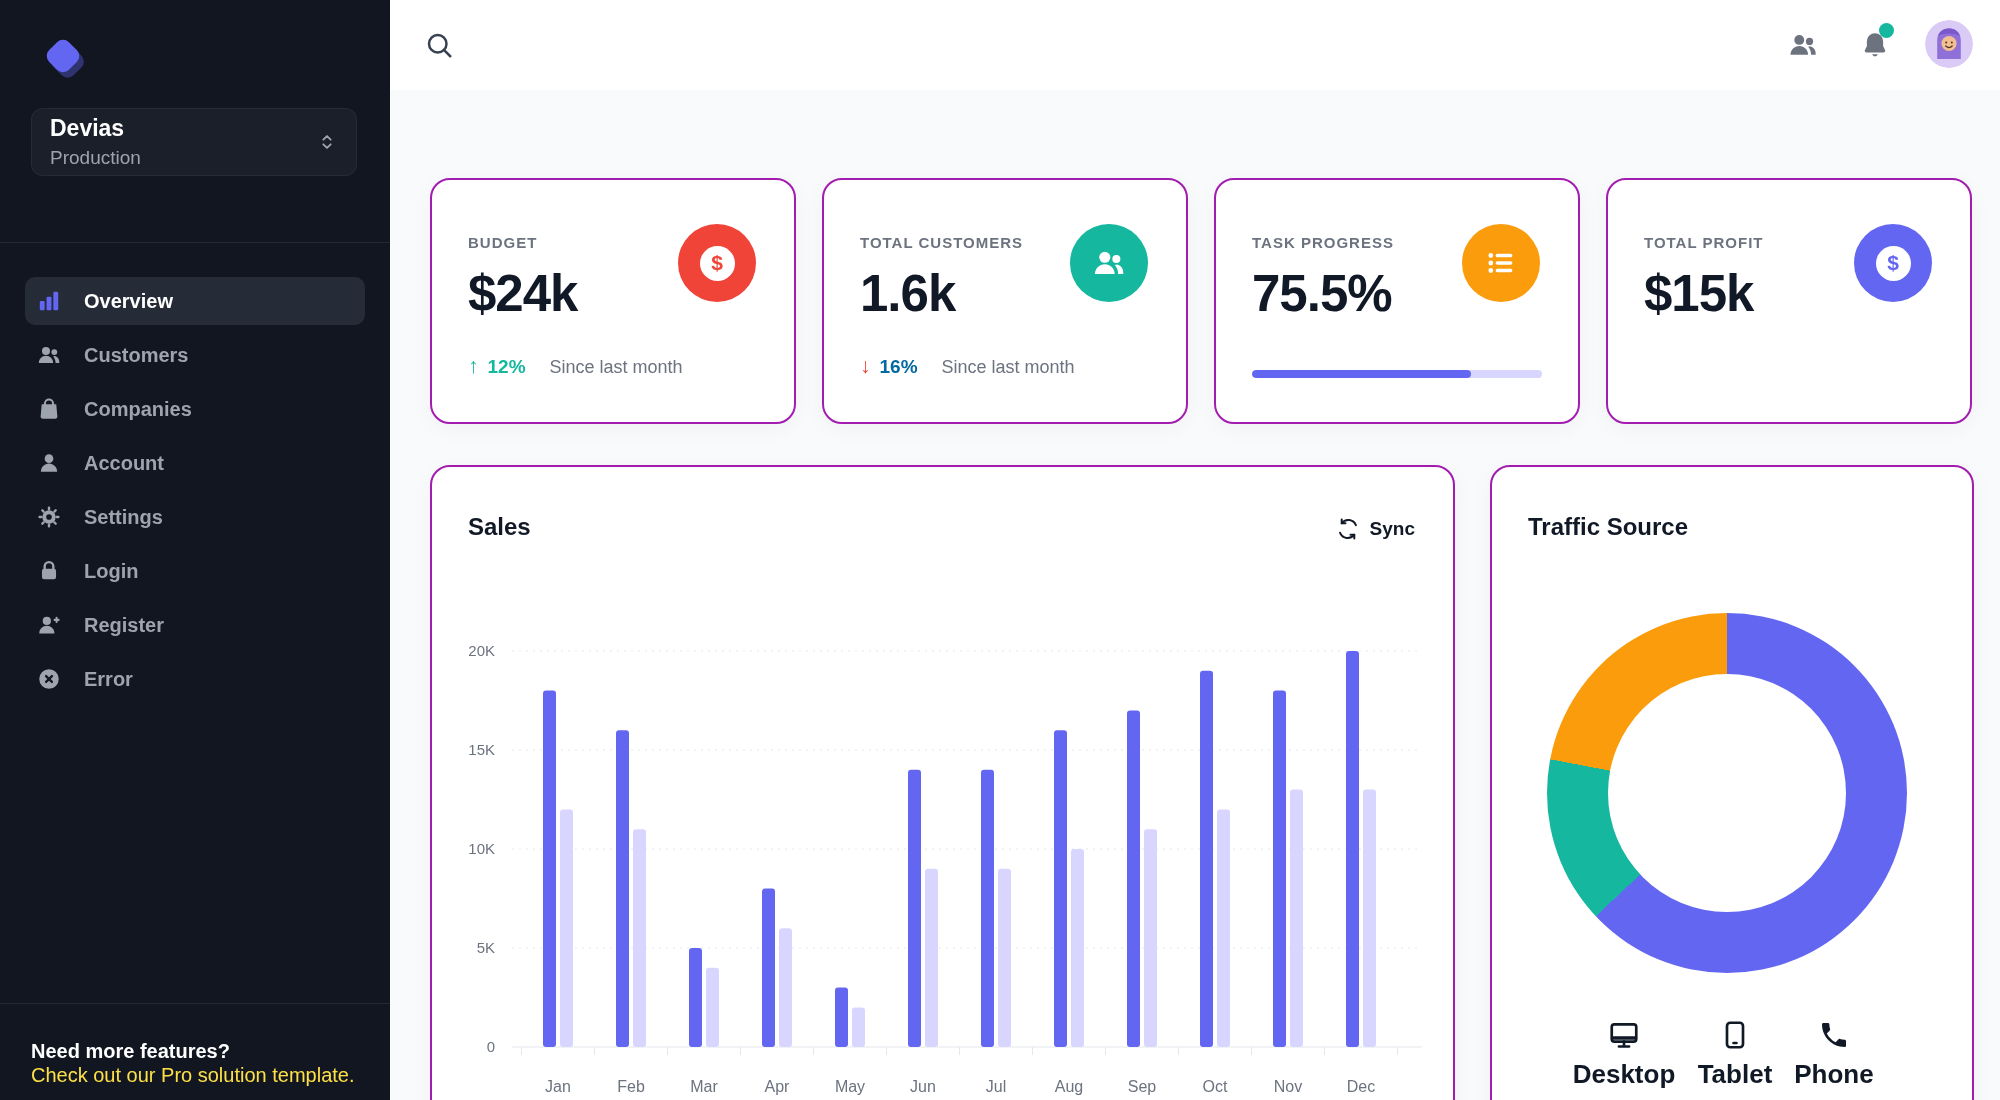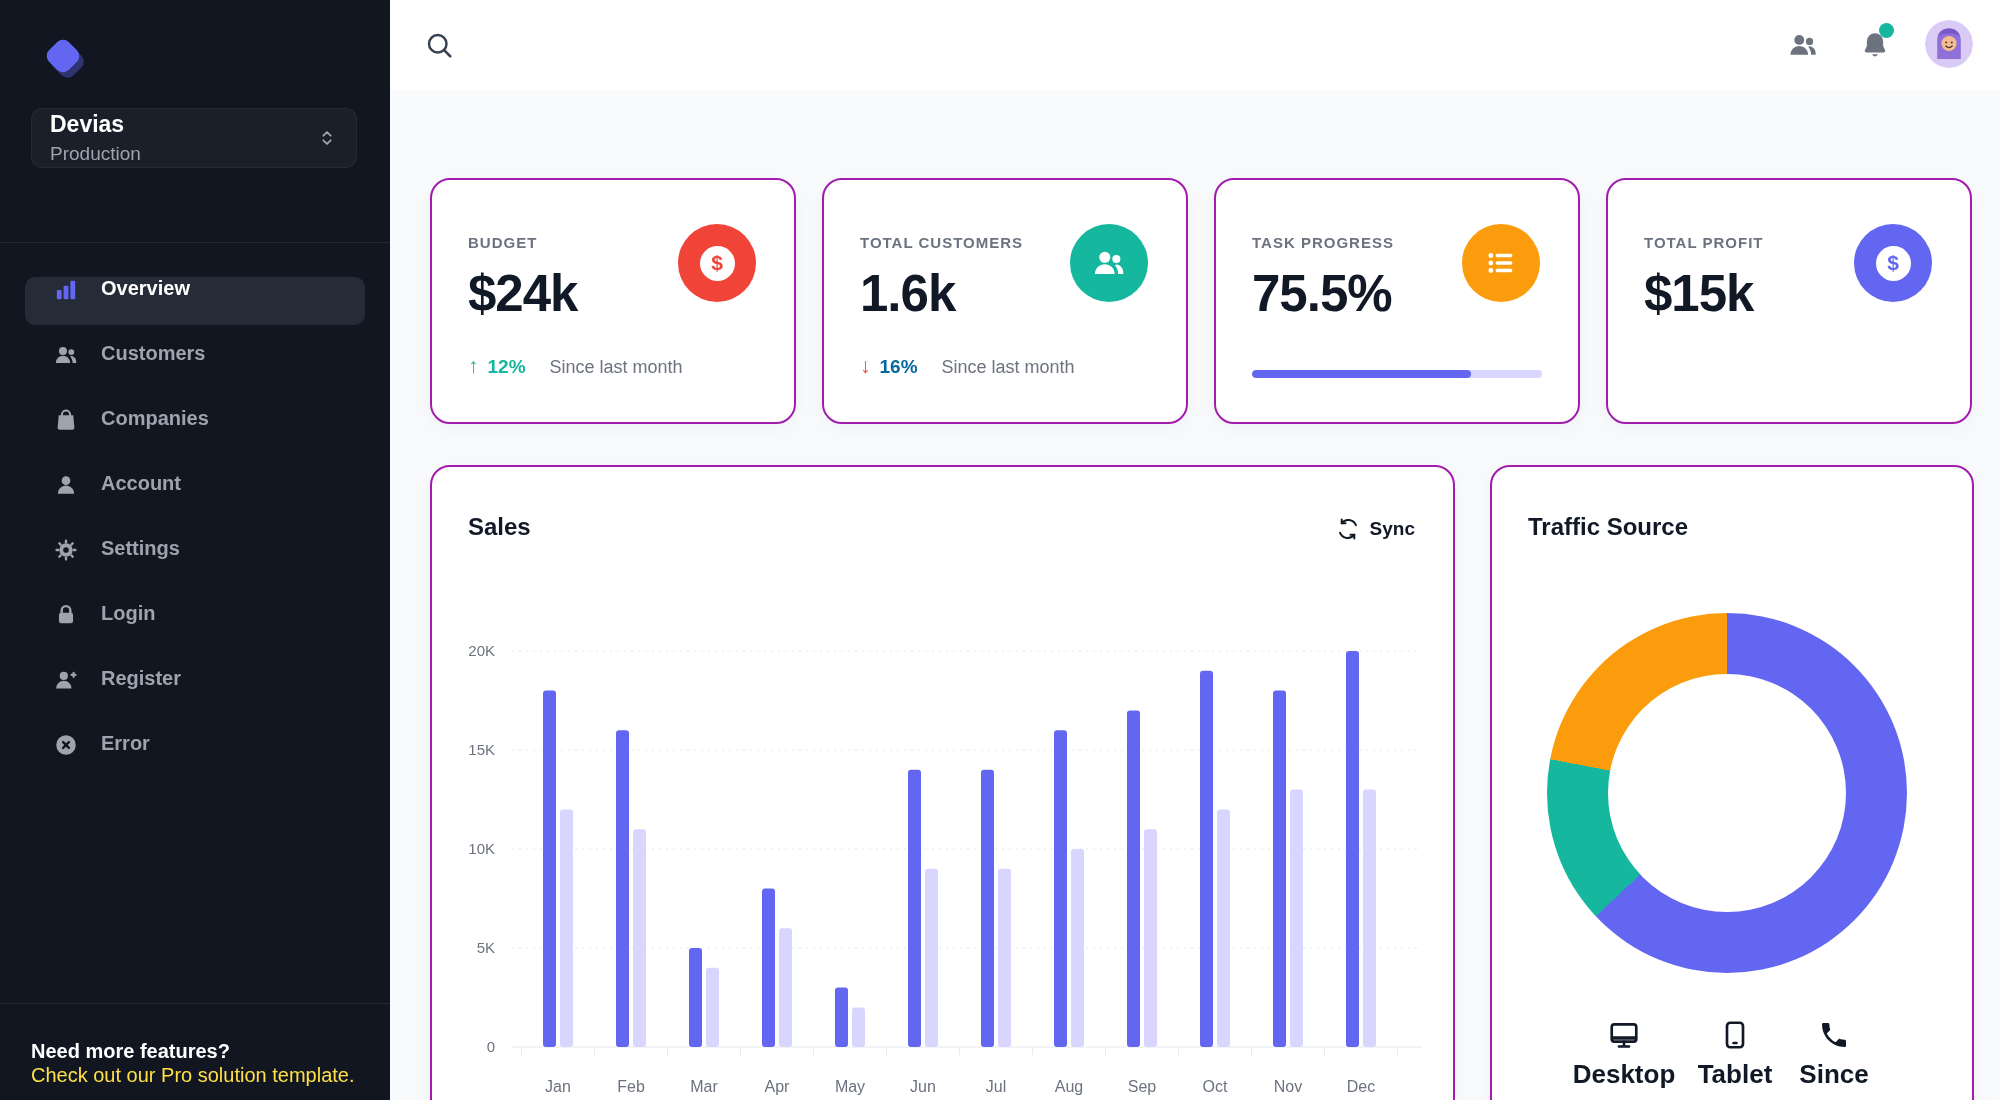--- a/index.html
+++ b/index.html
@@ -1,32 +1,32 @@
 <!DOCTYPE html>
 <html><head>
 <meta charset="utf-8">
 <style>
   html,body{margin:0;padding:0;background:#fff;font-family:"Liberation Sans",sans-serif;}
   #app{position:relative;width:2000px;height:1100px;overflow:hidden;background:#F9FAFB;}
 
   
   .sidebar{position:absolute;left:0;top:0;width:390px;height:1100px;background:#121621;color:#fff;}
   .logo{position:absolute;left:37px;top:30px;}
-  .workspace{position:absolute;left:31px;top:108px;width:326px;height:60px;background:rgba(255,255,255,.04);
+  .workspace{position:absolute;left:31px;top:108px;width:326px;height:68px;background:rgba(255,255,255,.04);
     border:1px solid rgba(255,255,255,.06);border-radius:12px;box-sizing:border-box;display:flex;align-items:center;
     padding:0 18px;cursor:pointer;}
   .ws-text{display:flex;flex-direction:column;justify-content:center;}
   .ws-name{font-size:23px;font-weight:600;color:#fff;}
   .ws-env{font-size:19px;color:#9DA4AE;margin-top:5px;}
   .ws-caret{margin-left:auto;color:#9DA4AE;display:flex;}
   .side-divider{position:absolute;left:0;width:390px;height:1px;background:rgba(255,255,255,.08);}
   #divider-top{top:242px;}
   #divider-bottom{top:1003px;}
   #nav{position:absolute;left:25px;top:277px;width:340px;}
-  .nav-item{display:flex;align-items:flex-start;height:48px;margin-bottom:17px;border-radius:10px;padding-left:28px;cursor:pointer;}
+  .nav-item{display:flex;align-items:center;height:48px;margin-bottom:6px;border-radius:10px;padding-left:11px;cursor:pointer;}
   .nav-item.active{background:#252B37;}
   .nav-icon{width:26px;height:26px;color:#9DA4AE;display:flex;}
   .nav-item.active .nav-icon{color:#6366F1;}
   .nav-label{margin-left:22px;font-size:20px;font-weight:600;color:#9DA4AE;}
   .nav-item.active .nav-label{color:#fff;}
   .side-footer{position:absolute;left:31px;top:1040px;width:340px;}
   .footer-title{font-size:20px;font-weight:600;color:#fff;}
   .footer-sub{font-size:20px;color:#fde047;margin-top:1px;}
 
   
@@ -370,17 +370,17 @@
           </svg>
         </span>
       <div class="device-label">Tablet</div>
     </div>
     <div class="device" id="device-2">
       <span class="device-icon">
           <svg viewBox="0 0 24 24" width="32" height="32" fill="#111927">
             <path d="M6.62 10.79c1.44 2.83 3.76 5.14 6.59 6.59l2.2-2.21c.27-.27.67-.36 1.02-.24 1.12.37 2.33.57 3.57.57.55 0 1 .45 1 1V20c0 .55-.45 1-1 1-9.39 0-17-7.61-17-17 0-.55.45-1 1-1h3.5c.55 0 1 .45 1 1 0 1.25.2 2.45.57 3.57.11.35.03.74-.25 1.02l-2.2 2.2z"></path>
           </svg>
         </span>
-      <div class="device-label">Since</div>
+      <div class="device-label">Phone</div>
     </div>
   </div>
 
 </div>
 
 </body></html>

